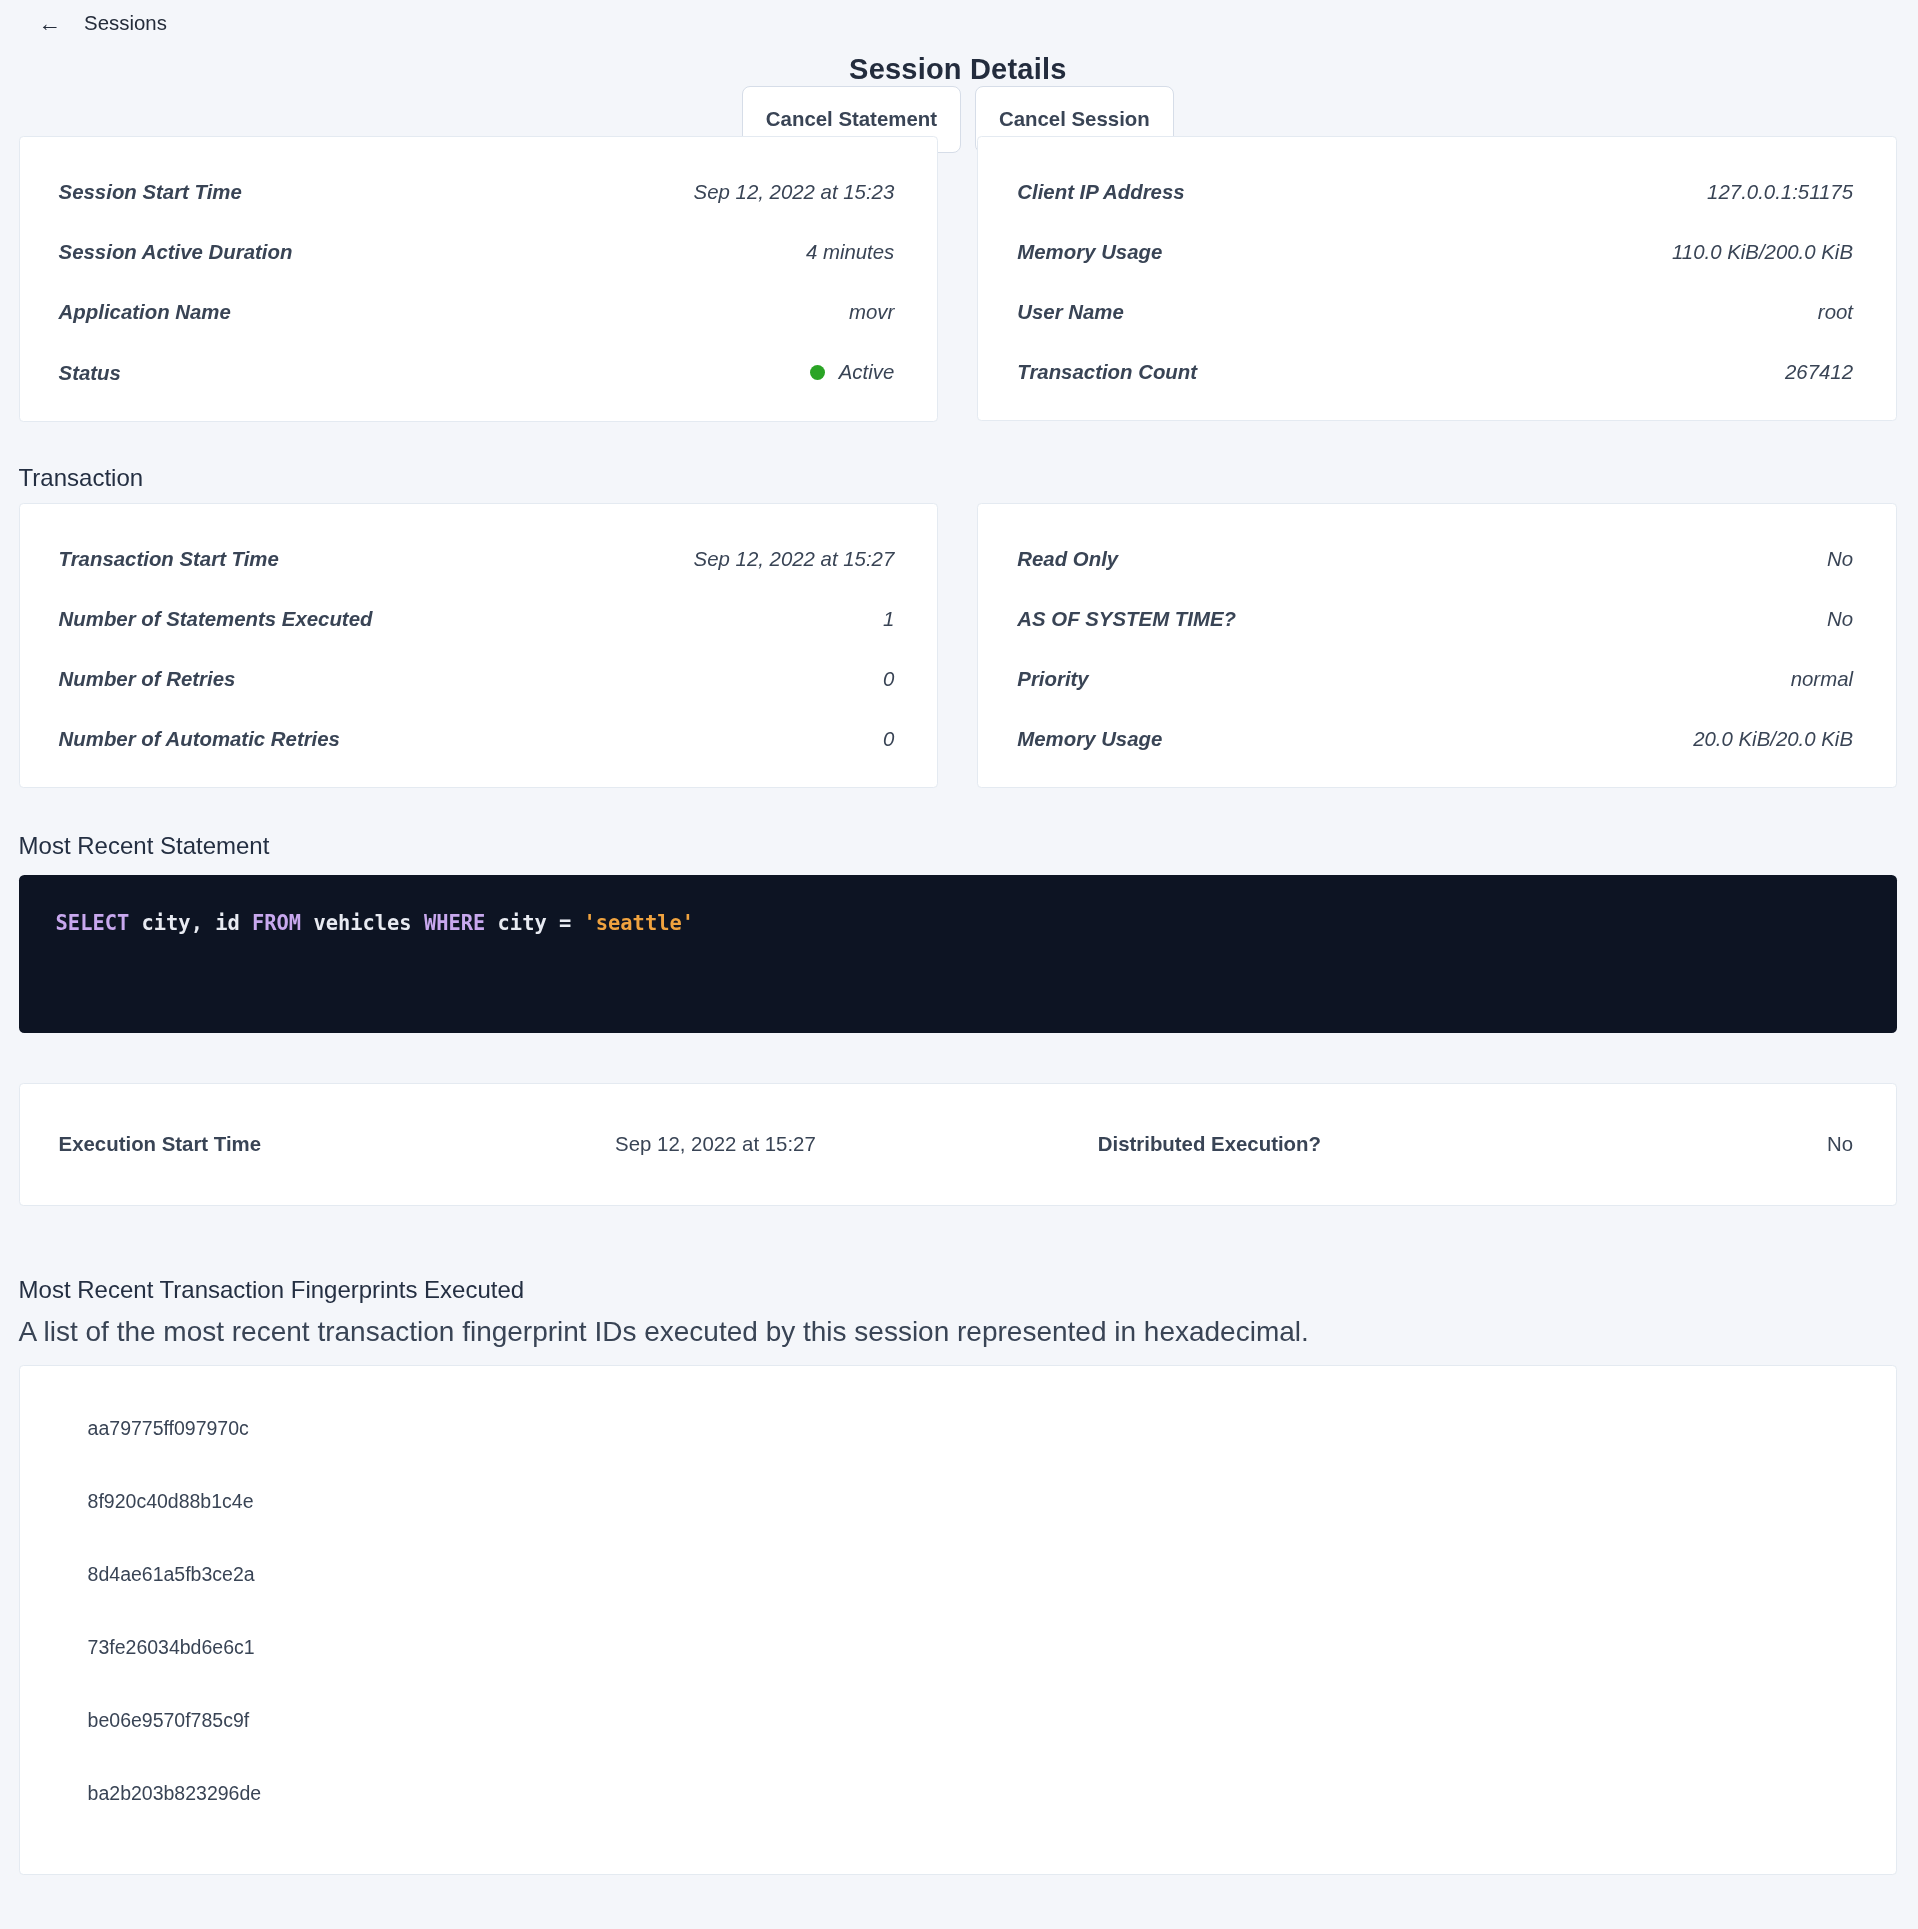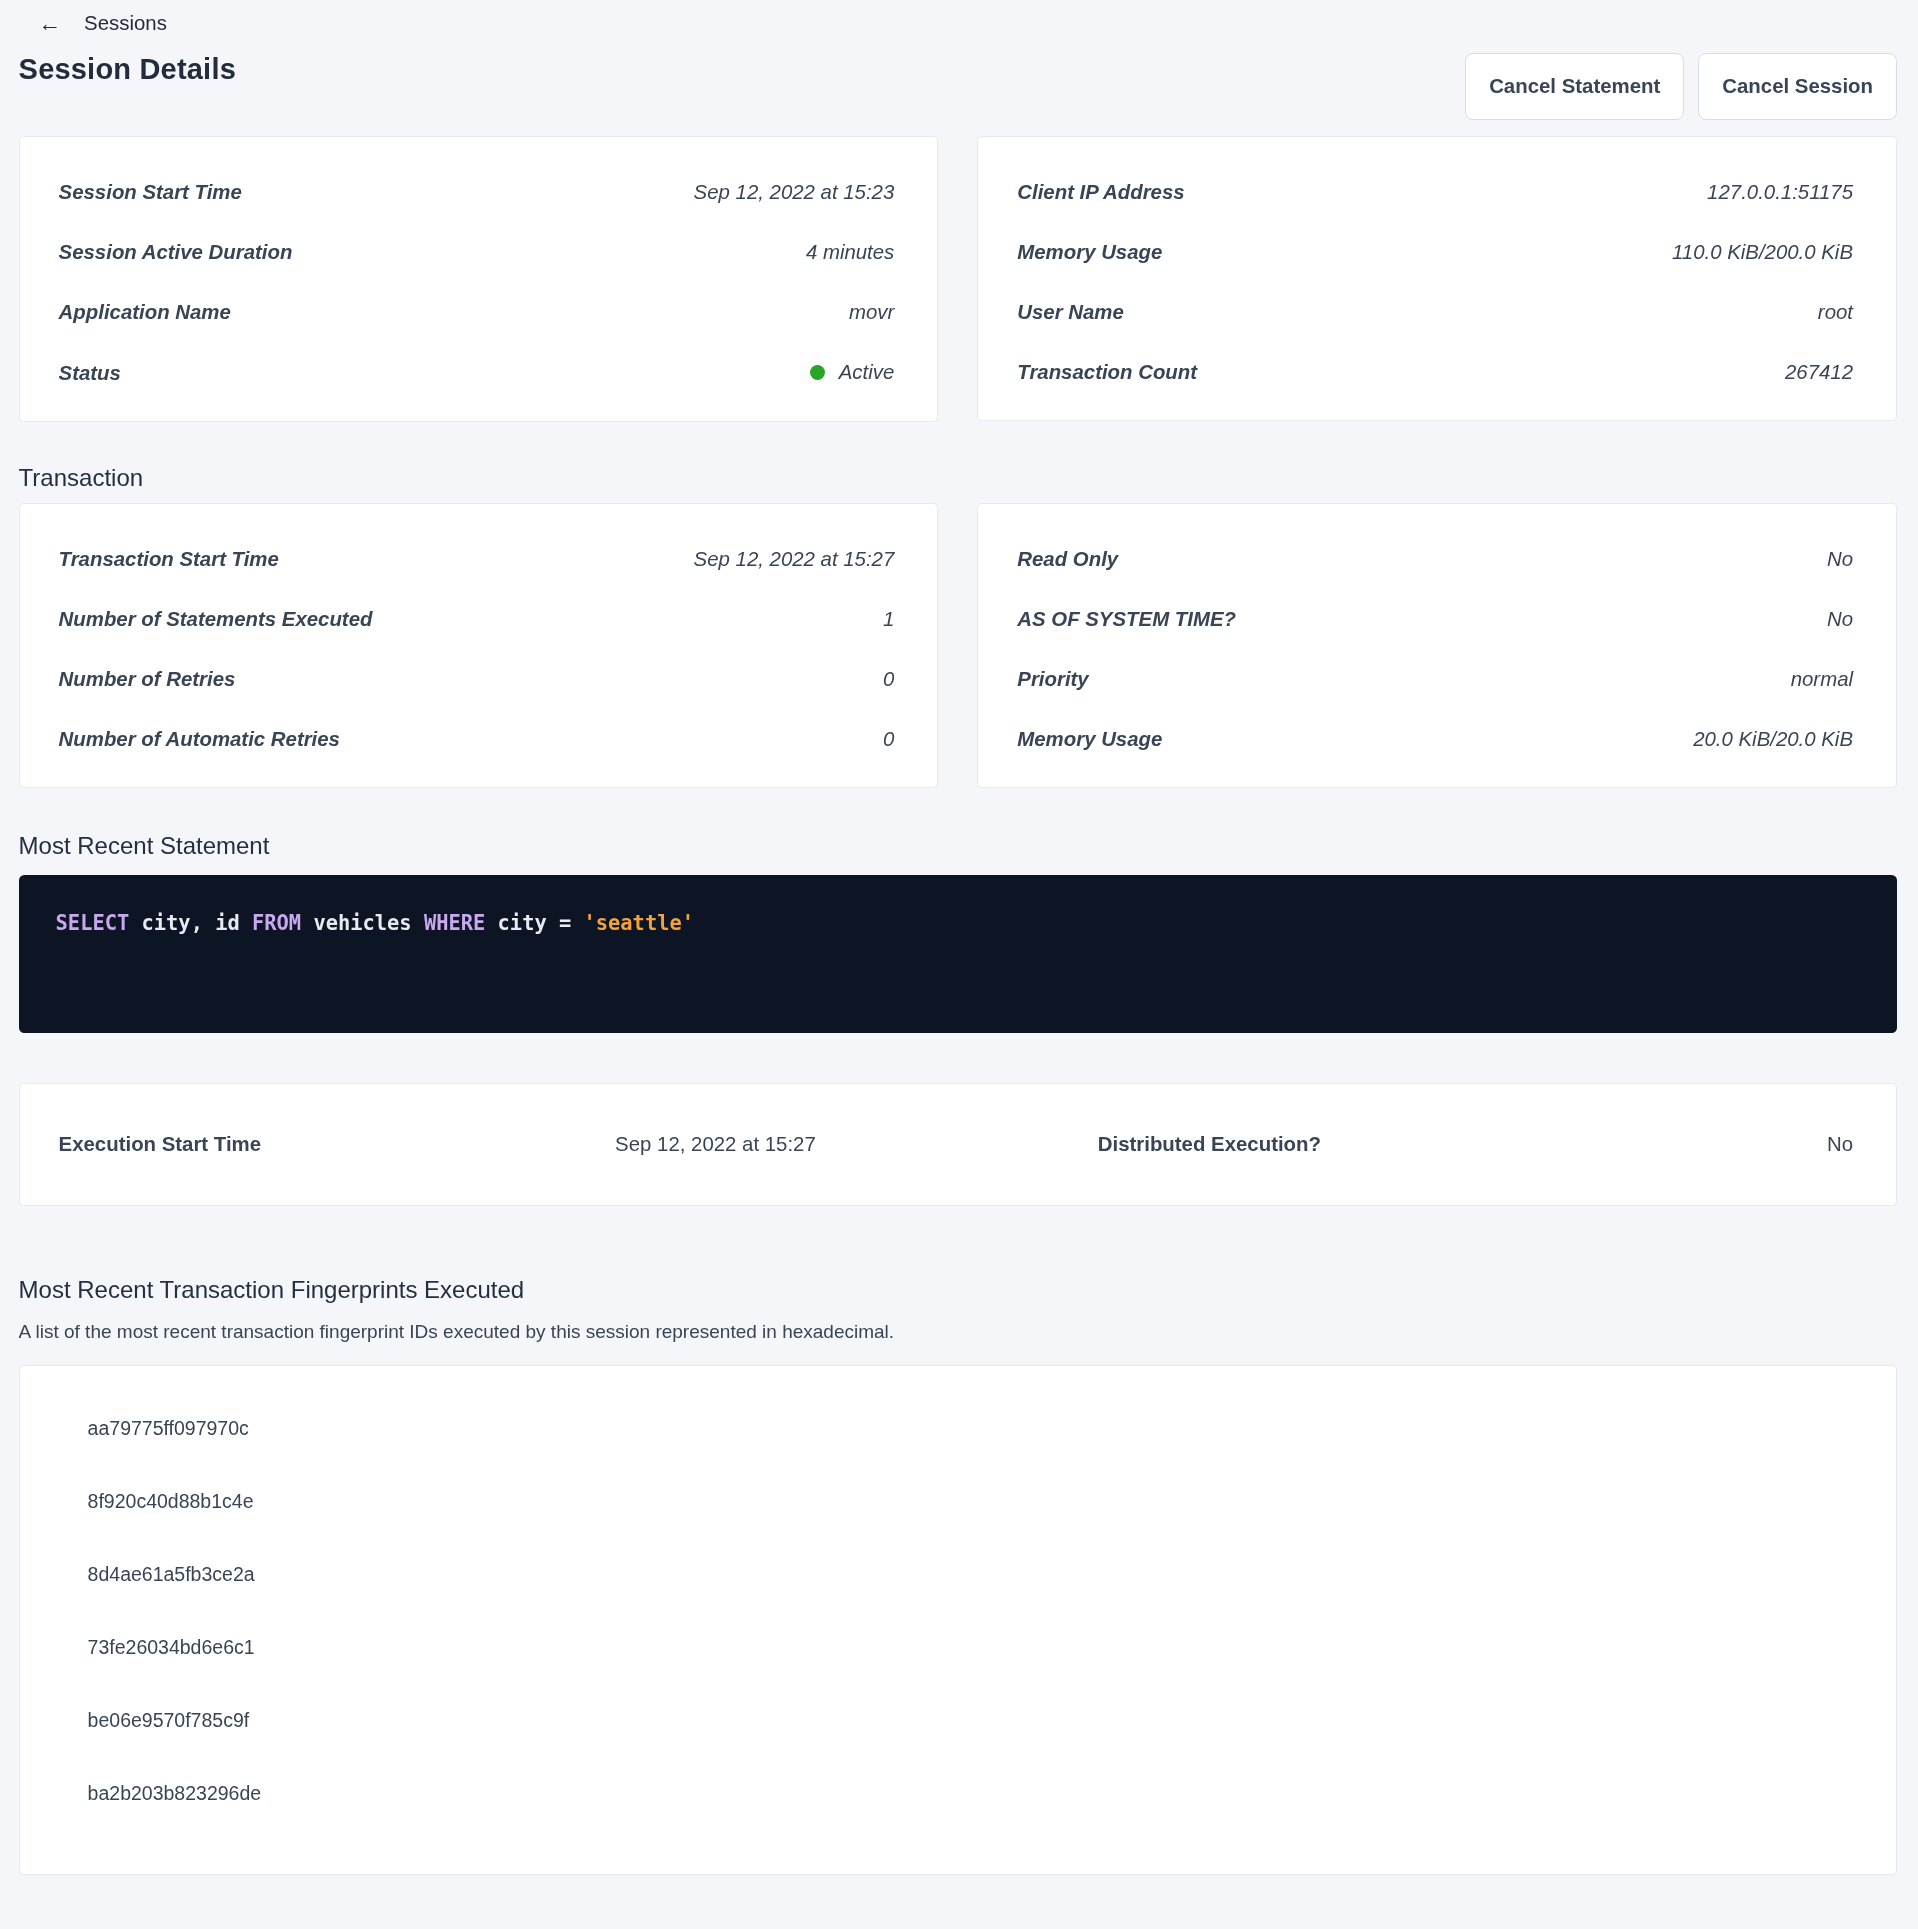--- a/index.html
+++ b/index.html
@@ -16,21 +16,21 @@
   .breadcrumb {
     margin-left: 19.5px; height: 30px;
     display: flex; align-items: center; gap: 23px;
     font-size: 20.4px; color: #242c3a; cursor: pointer;
   }
   .breadcrumb .arrow { font-size: 23px; line-height: 23px; color: #242c3a; }
 
   
   .header-row {
     margin-top: 14px; height: 55px;
-    display: flex; justify-content: space-between; align-items: flex-start;
+    display: flex; justify-content: space-between; align-items: center; flex-direction: column;
   }
   .page-title { font-size: 29px; font-weight: 700; color: #232c3d; letter-spacing: 0.2px; }
   .header-actions { display: flex; gap: 14px; }
   .btn {
     background: #ffffff; border: 1.8px solid #d6dde8; border-radius: 8px;
     padding: 20px 23px; font-size: 20.4px; font-weight: 700; color: #394455;
     font-family: "Liberation Sans", sans-serif; cursor: pointer; line-height: 25px;
   }
 
   
@@ -79,21 +79,21 @@
     padding: 48px 43px 48px 39px;
     display: grid; grid-template-columns: 1fr 1fr;
   }
   .exec-col { display: flex; justify-content: space-between; align-items: baseline; line-height: 25px; }
   .exec-col.left { padding-right: 140px; }
   .exec-col.right { padding-left: 142px; }
   .exec-col .lbl { font-size: 20.4px; font-weight: 700; color: #394455; }
   .exec-col .val { font-size: 20.4px; color: #394455; }
 
   
-  .fp-desc { margin-top: 14px; font-size: 19px; color: #394455; line-height: 25px; }
+  .fp-desc { margin-top: 14px; font-size: 28px; color: #394455; line-height: 25px; }
   .fp-card {
     margin-top: 21px; width: 100%;
     background: #ffffff; border: 0.9px solid #e4eaf1; border-radius: 4.4px;
     padding: 50px 43px 51px 68px;
   }
   .fp-item { font-size: 19.5px; color: #394455; line-height: 25px; margin-bottom: 48px; }
   .fp-item:last-child { margin-bottom: 17px; }
 </style>
 </head>
 <body>

